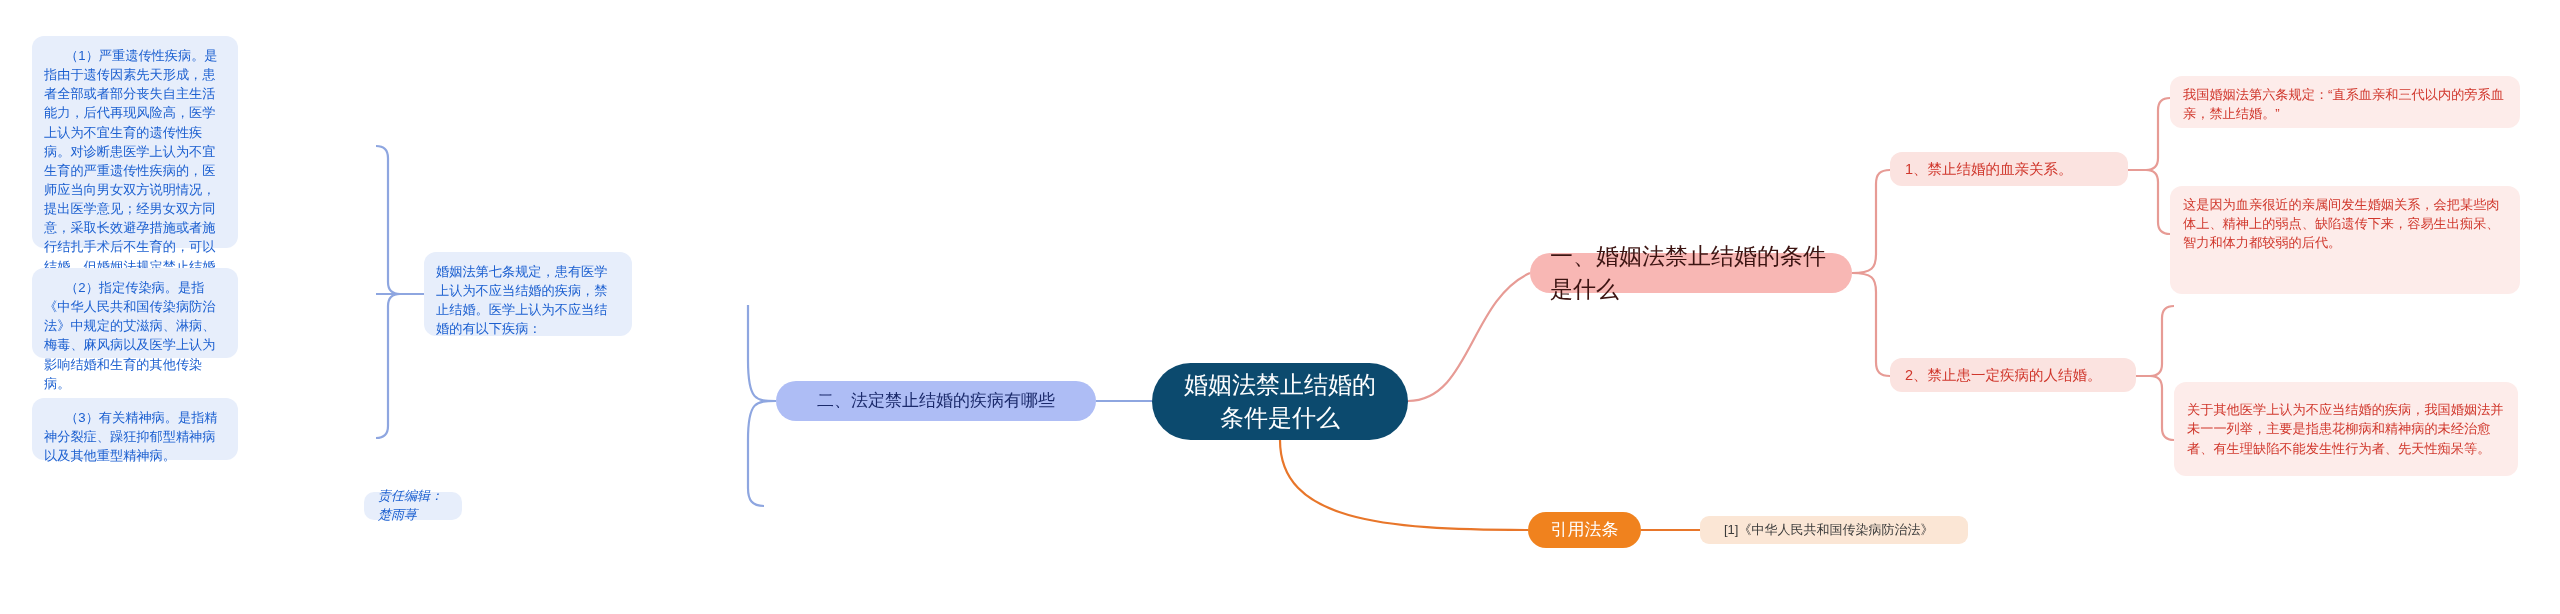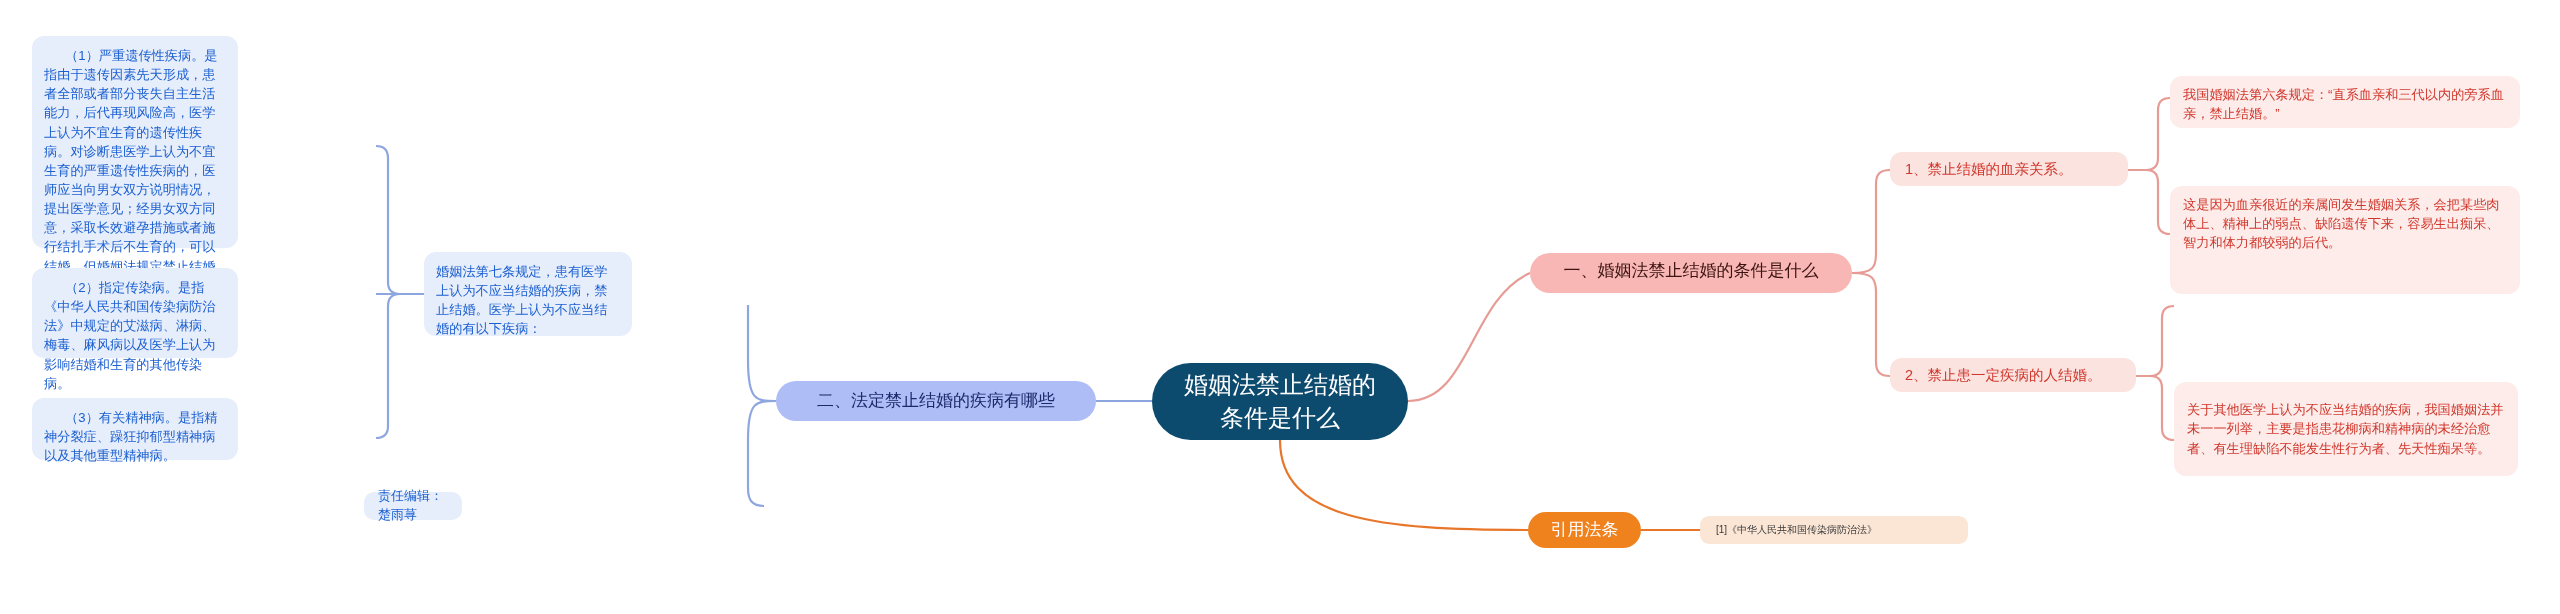--- a/index.html
+++ b/index.html
@@ -69,31 +69,31 @@
     text-indent: 0;
   }
   .leaf-blue-small {
     background: #e7eefb;
     color: #1b5fd0;
     border-radius: 10px;
     font-size: 13px;
     padding: 6px 14px;
     justify-content: center;
     text-indent: 0;
+    font-style: italic;
   }
 
   
   .branch-red-main {
     background: #f8b7b4;
     color: #3c1412;
     border-radius: 22px;
-    font-size: 17px;
+    font-size: 23px;
     padding: 9px 20px;
     justify-content: center;
-    align-items: flex-end;
   }
   .branch-red-sub {
     background: #fbe3e0;
     color: #d0372c;
     border-radius: 12px;
     font-size: 14.5px;
     padding: 7px 15px;
     justify-content: flex-start;
   }
   .leaf-red {
@@ -111,22 +111,22 @@
     color: #ffffff;
     border-radius: 22px;
     font-size: 17px;
     padding: 8px 20px;
     justify-content: center;
   }
   .leaf-orange {
     background: #fbe6d5;
     color: #3a3a3a;
     border-radius: 9px;
-    font-size: 10px;
-    padding: 6px 16px;
+    font-size: 13px;
+    padding: 6px 24px;
     justify-content: flex-start;
   }
 </style>
 </head>
 <body>
 
 <div id="canvas">
 
   <svg id="links" viewBox="0 0 2560 614" xmlns="http://www.w3.org/2000/svg">
 

